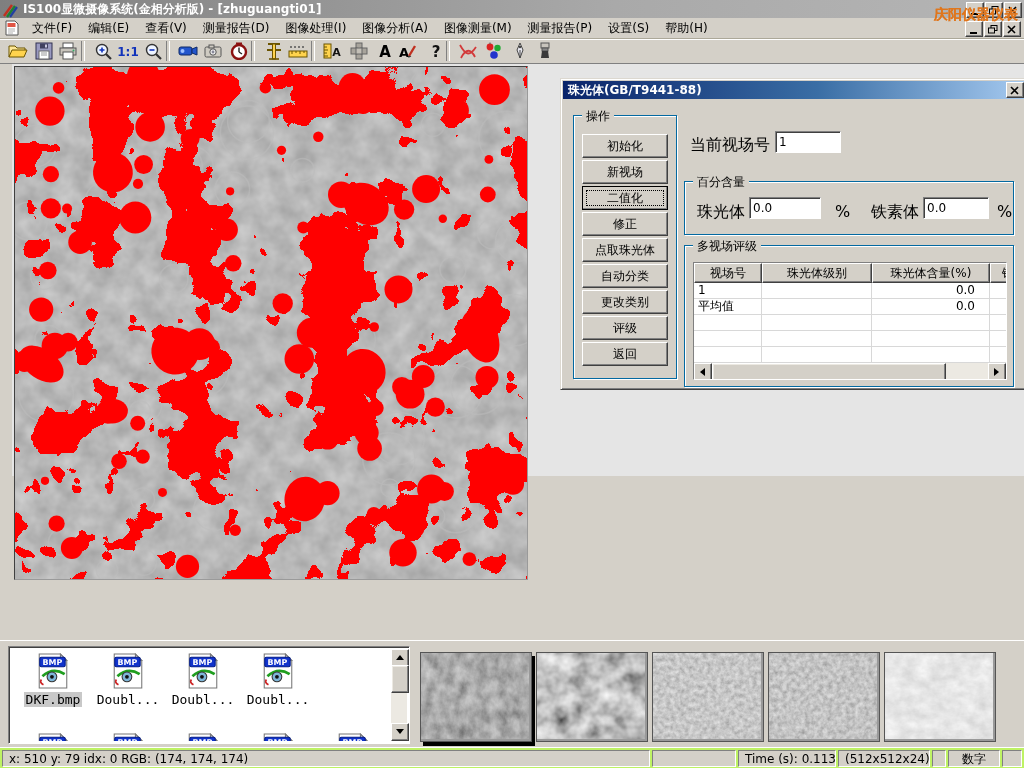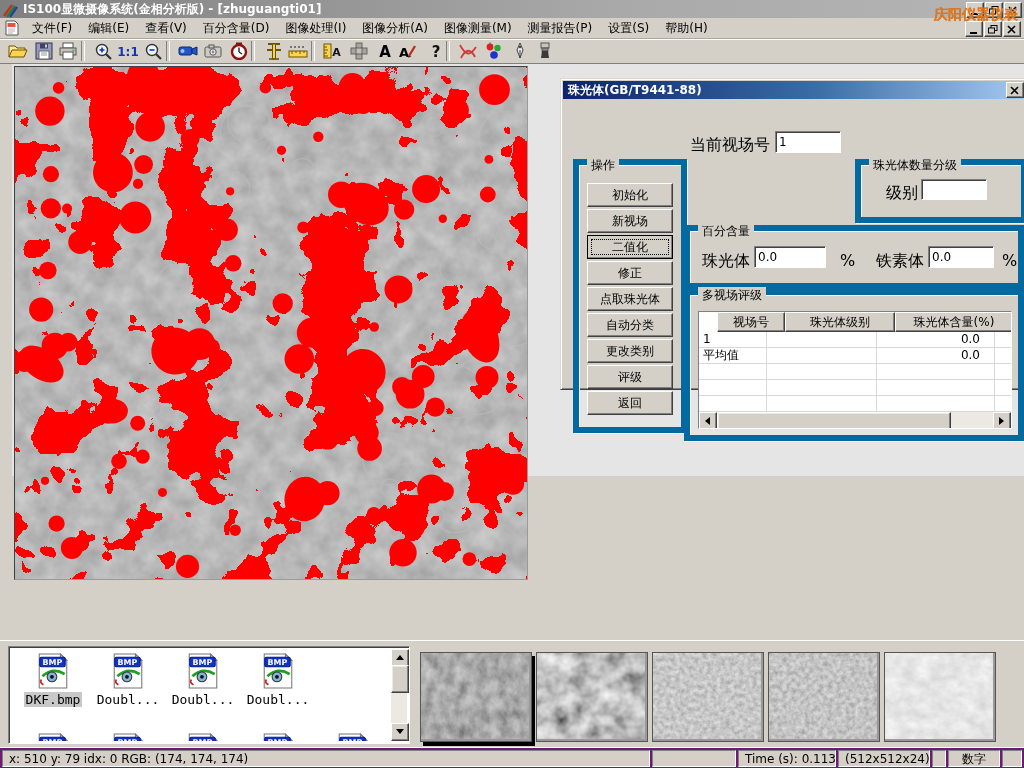--- a/index.html
+++ b/index.html
@@ -36,50 +36,50 @@
   #mainimage{position:absolute;left:2px;top:2px;width:512px;height:512px;border:1px solid #404040;border-right-color:#9a9a9a;border-bottom-color:#9a9a9a;}
   #mainimage svg{display:block}
   
   #dialog{position:absolute;left:548px;top:14px;width:469px;height:312px;background:#d4d0c8;
     border:1px solid;border-color:#dcd8d0 #404040 #404040 #dcd8d0;
     box-shadow:inset 1px 1px 0 #fff,inset -1px -1px 0 #808080;
     padding:2px;box-sizing:border-box;}
   #dlg-title{height:18px;background:linear-gradient(90deg,#0a246a,#3a6ea5 55%,#a6caf0);display:flex;align-items:center;padding:0 2px 0 5px;}
   #dlg-title .dtext{color:#fff;font-weight:bold;font-size:12px;flex:1;}
   #dlg-body{position:relative;height:286px;}
-  .groupbox{position:absolute;border:6px solid #0369a1;box-shadow:inset 1px 1px 0 #fff,1px 1px 0 #fff;margin-top:44px;}
+  .groupbox{position:absolute;border:1px solid #0369a1;box-shadow:inset 1px 1px 0 #fff,1px 1px 0 #fff;}
   .grouplabel{position:absolute;top:-8px;left:8px;background:#d4d0c8;padding:0 4px;font-size:12px;}
   .dlgbtn{position:absolute;left:8px;width:86px;height:24px;font-size:12px;}
   .dlgbtn.focused{border:1px solid #000;position:absolute;}
   .dlgbtn.focused::after{content:"";position:absolute;inset:3px;border:1px dotted #000;}
   .field{position:absolute;background:#fff;border:1px solid;border-color:#808080 #fff #fff #808080;box-shadow:inset 1px 1px 0 #404040;font-size:12px;padding:2px 3px;box-sizing:border-box;font-family:"DejaVu Sans","Liberation Sans",sans-serif;}
   .dlabel{position:absolute;font-size:16px;white-space:nowrap;}
   
   #mf-table{position:absolute;left:8px;top:16px;width:312px;height:116px;background:#fff;border:1px solid;border-color:#808080 #fff #fff #808080;overflow:hidden;}
-  .th-row{display:flex;height:20px;padding-left:18px;}
+  .th-row{display:flex;height:20px;}
   .th{background:#d4d0c8;border:1px solid;border-color:#fff #404040 #404040 #fff;box-shadow:inset -1px -1px 0 #808080;font-size:12px;display:flex;align-items:center;justify-content:center;box-sizing:border-box;flex:none;white-space:nowrap;overflow:hidden;}
   .tr{display:flex;height:16px;}
   .td{border-right:1px solid #d8d8d8;border-bottom:1px solid #d8d8d8;font-size:12px;box-sizing:border-box;flex:none;white-space:nowrap;overflow:hidden;padding:0 4px;line-height:15px;}
   .td.num{text-align:right;padding-right:14px;}
   .hscroll{position:absolute;left:0;bottom:0;width:100%;height:16px;background:#ece9e2;display:flex;}
   .sbtn{width:16px;height:16px;flex:none;}
   .sthumb{height:16px;flex:none;}
   
   #bottompanel{position:absolute;left:0;top:640px;width:1024px;height:107px;background:#d4d0c8;border-top:1px solid #fff;box-sizing:border-box;}
   #filelist{position:absolute;left:8px;top:5px;width:400px;height:96px;overflow:hidden;}
   #filelist .inner{position:absolute;left:2px;top:2px;right:18px;bottom:2px;overflow:hidden;background:#fff;}
   .fitem{position:absolute;width:72px;text-align:center;}
   .fname{font-family:"DejaVu Sans Mono","Liberation Mono",monospace;font-size:13px;white-space:nowrap;display:inline-block;padding:0 2px;}
   .fname.sel{background:#c8c8c8;}
   #flscroll{position:absolute;right:2px;top:2px;bottom:2px;width:16px;background:#ece9e2;}
   .thumb{position:absolute;top:11px;width:110px;height:88px;border:1px solid #555;background:#999;}
   .thumb svg{display:block}
   .thumb.sel{box-shadow:3px 4px 0 #000;}
   
-  #statusbar{position:absolute;left:0;top:747px;width:1024px;height:21px;background:#701a75;border-top:1px solid #fff;box-sizing:border-box;display:flex;align-items:center;gap:2px;padding:1px 2px;}
+  #statusbar{position:absolute;left:0;top:747px;width:1024px;height:21px;background:#bef264;border-top:1px solid #fff;box-sizing:border-box;display:flex;align-items:center;gap:2px;padding:1px 2px;}
   .scell{height:17px;line-height:16px;font-size:12px;padding:0 6px;box-sizing:border-box;white-space:nowrap;overflow:hidden;}
   
   #watermark{position:absolute;right:6px;top:6px;color:#e0761c;font-size:14px;font-weight:bold;z-index:50;white-space:nowrap;text-shadow:0 0 0 #e0761c;}
   svg text{font-family:"DejaVu Sans","Liberation Sans",sans-serif;}
 </style>
 </head>
 <body>
 
 <svg width="0" height="0" style="position:absolute" aria-hidden="true">
   <defs>
@@ -168,21 +168,21 @@
   <span style="display:inline-flex;margin:0 4px;">
     <svg width="16" height="16" viewBox="0 0 16 16">
       <path d="M2 1 h9 l3 3 v11 h-12 z" fill="#fff" stroke="#555"></path>
       <rect x="3.5" y="3" width="8" height="4" fill="#e05545"></rect>
       <path d="M4 9 h7 M4 11 h7 M4 13 h5" stroke="#b0b0b0" stroke-width="1"></path>
     </svg>
   </span>
   <span class="menuitem">文件(F)</span>
   <span class="menuitem">编辑(E)</span>
   <span class="menuitem">查看(V)</span>
-  <span class="menuitem">百分含量(D)</span>
+  <span class="menuitem">测量报告(D)</span>
   <span class="menuitem">图像处理(I)</span>
   <span class="menuitem">图像分析(A)</span>
   <span class="menuitem">图像测量(M)</span>
   <span class="menuitem">测量报告(P)</span>
   <span class="menuitem">设置(S)</span>
   <span class="menuitem">帮助(H)</span>
 </div>
 <span id="mdi-btns">
   <span class="winbtn btn">
       <svg width="10" height="9">
@@ -512,25 +512,20 @@
         <button class="btn dlgbtn" style="top:122px;">点取珠光体</button>
         <button class="btn dlgbtn" style="top:148px;">自动分类</button>
         <button class="btn dlgbtn" style="top:174px;">更改类别</button>
         <button class="btn dlgbtn" style="top:200px;">评级</button>
         <button class="btn dlgbtn" style="top:226px;">返回</button>
       </div>
 
       <span class="dlabel" style="left:127px;top:36px;">当前视场号</span>
       <input class="field" style="left: 212px; top: 32px; width: 66px; height: 22px;" value="1">
 
-      <div class="groupbox" style="left:292px;top:16px;width:160px;height:52px;">
-        <span class="grouplabel">珠光体数量分级</span>
-        <span class="dlabel" style="left:25px;top:18px;">级别</span>
-        <input class="field" style="left: 60px; top: 14px; width: 66px; height: 21px;" value="">
-      </div>
 
       <div class="groupbox" style="left:121px;top:82px;width:328px;height:52px;">
         <span class="grouplabel">百分含量</span>
         <span class="dlabel" style="left:12px;top:20px;font-family:Liberation Serif, serif;">珠光体</span>
         <input class="field" style="left: 64px; top: 15px; width: 72px; height: 22px;" value="0.0">
         <span class="dlabel" style="left:150px;top:20px;">%</span>
         <span class="dlabel" style="left:186px;top:20px;">铁素体</span>
         <input class="field" style="left: 238px; top: 15px; width: 66px; height: 22px;" value="0.0">
         <span class="dlabel" style="left:312px;top:20px;">%</span>
       </div>

